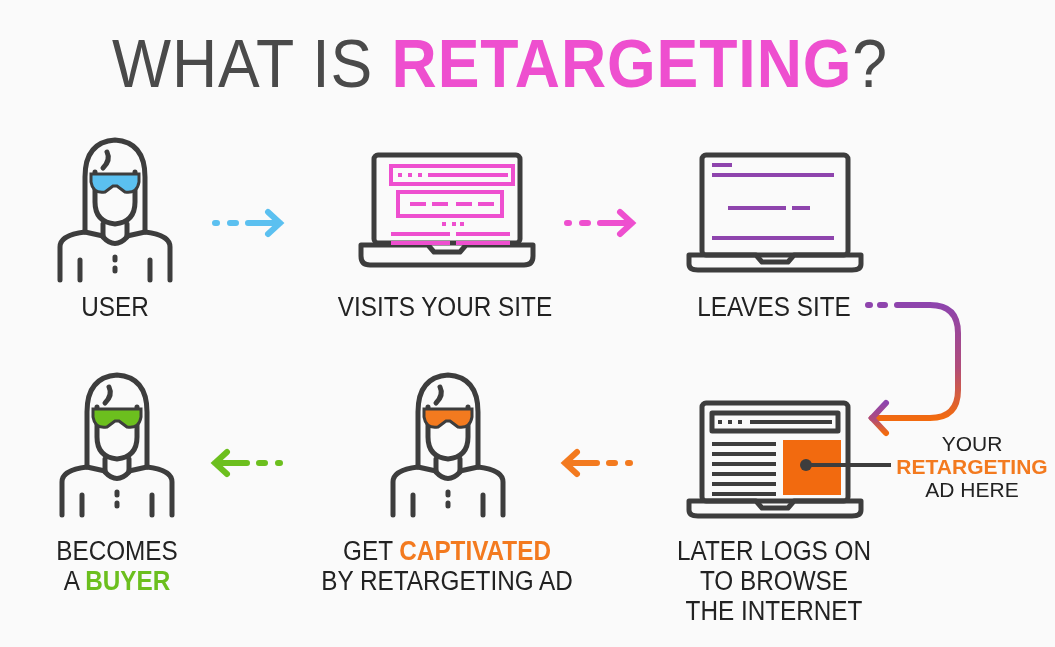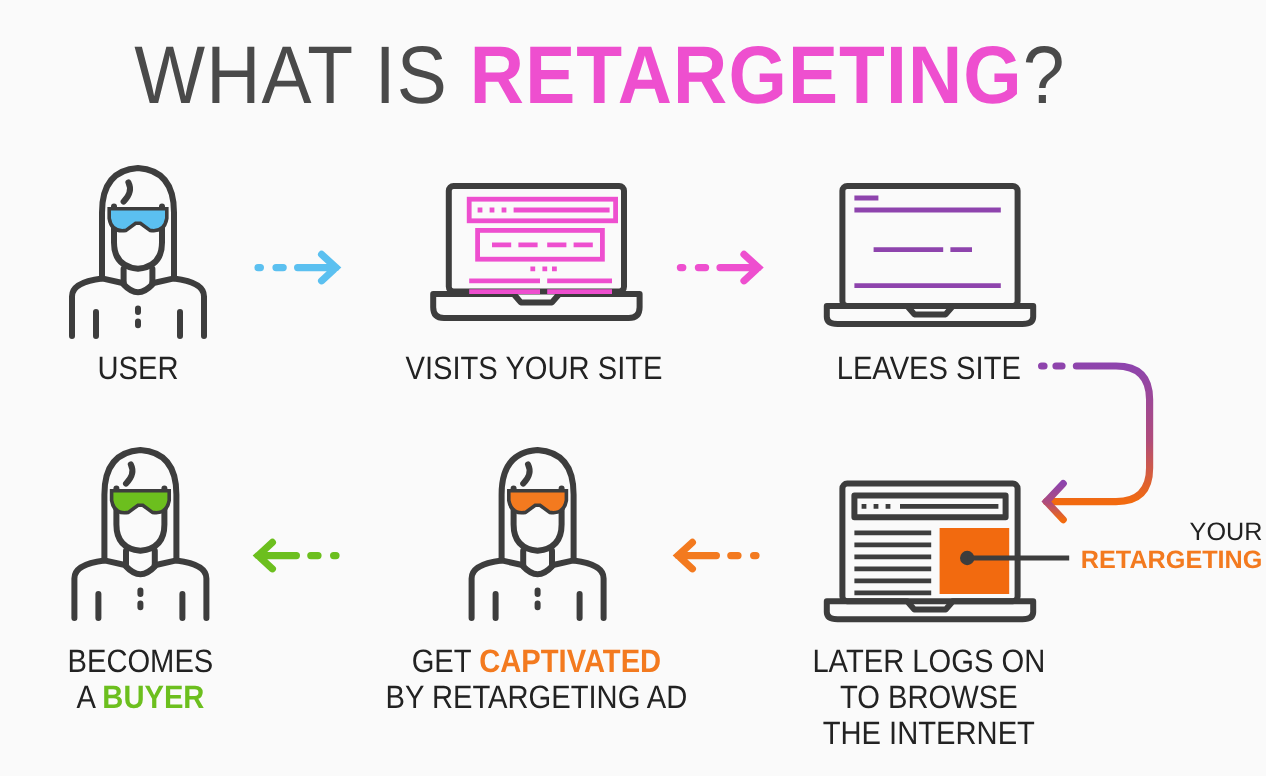--- a/index.html
+++ b/index.html
@@ -4,21 +4,21 @@
 <style>
   html, body { margin:0; padding:0; }
   body { width:1055px; height:647px; background:#fafafa; position:relative; overflow:hidden;
          font-family:"Liberation Sans", "DejaVu Sans", sans-serif; color:#222; }
   .title { position:absolute; left:0; top:24px; width:1000px; text-align:center; font-size:68px;
            letter-spacing:1px; color:#4a4a4a; font-weight:300; transform:scaleX(0.92); transform-origin:500px 0; }
   .title .hl { color:#ee4fcf; font-weight:bold; }
   .abs { position:absolute; }
   .label { position:absolute; text-align:center; font-size:27px; color:#222; line-height:30px; transform:scaleX(0.9); }
   .label b { font-weight:bold; }
-  .ad-note { position:absolute; left:892px; top:432px; width:160px; text-align:right; font-size:21px; line-height:23px; color:#222; }
+  .ad-note { position:absolute; left:892px; top:432px; width:160px; text-align:center; font-size:21px; line-height:23px; color:#222; }
   .ad-note .hl { color:#f37a1f; font-weight:bold; }
   svg { overflow:visible; }
 </style>
 </head>
 <body>
 
 <div class="title">
   <span>WHAT IS </span><span class="hl">RETARGETING</span><span>?</span>
 </div>
 
@@ -109,20 +109,21 @@
 </svg>
 <div class="label" style="left:664px;top:536px;width:220px">
   <div>LATER LOGS ON</div>
   <div>TO BROWSE</div>
   <div>THE INTERNET</div>
 </div>
 
 <div class="ad-note">
   <div>YOUR</div>
   <div class="hl">RETARGETING</div>
+  <div>AD HERE</div>
 </div>
 
 <svg class="abs" style="left:560px;top:448px" width="75" height="30">
   <g stroke="#f37a1f" stroke-width="6" stroke-linecap="round" fill="none">
     <path d="M70 15 H68 M55 15 H49 M37 15 H5 M17 4 L5 15 L17 26"></path>
   </g>
 </svg>
 
 <svg class="abs" style="left:388px;top:367px" width="120" height="150" viewBox="0 0 120 150">
   <g fill="none" stroke="#3d3d3d" stroke-width="5" stroke-linejoin="round" stroke-linecap="round">

